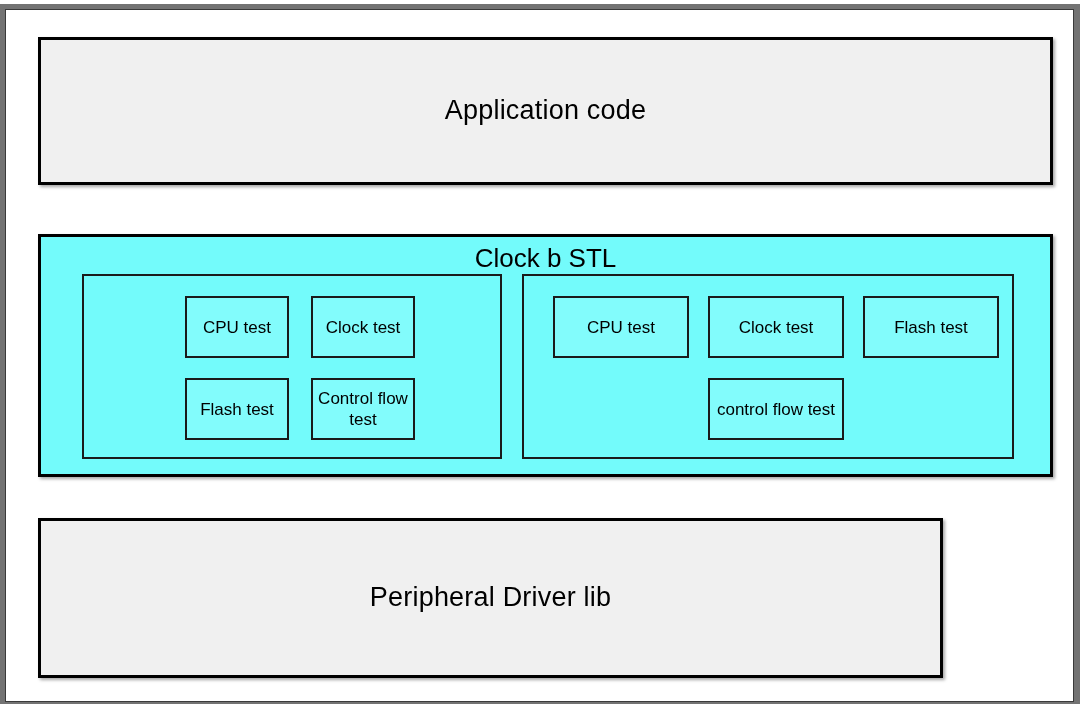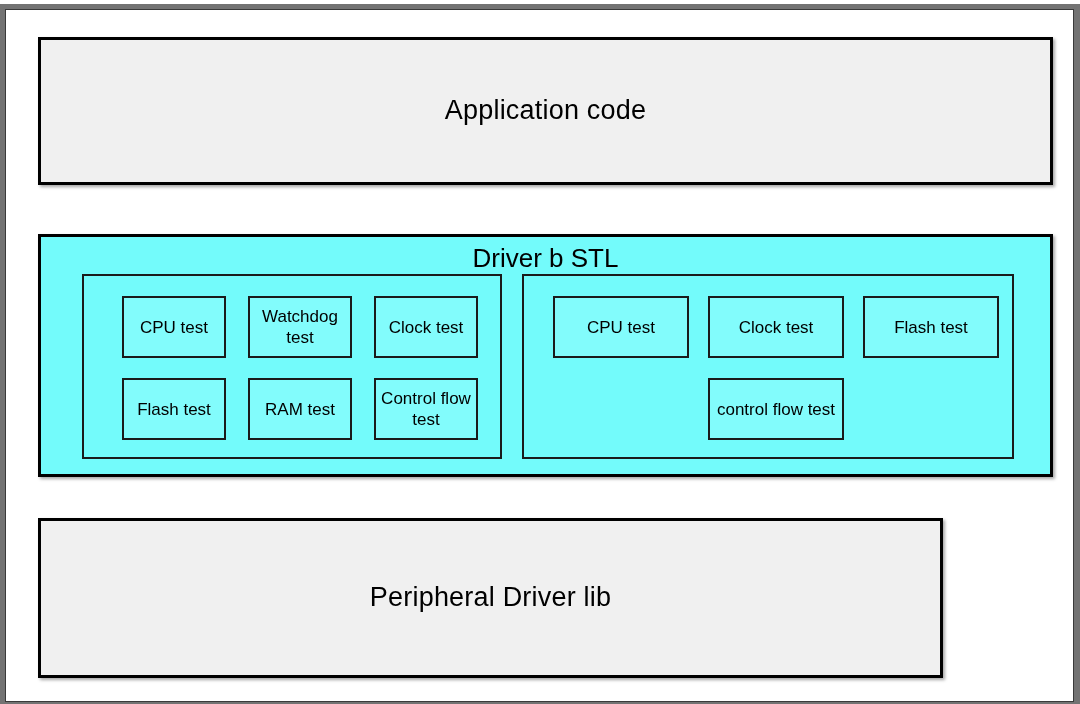--- a/index.html
+++ b/index.html
@@ -149,40 +149,34 @@
 
 <div id="page">
   <div id="outer-frame">
 
     <div class="layer" id="application-code-layer">
       <div class="layer-label">Application code</div>
     </div>
 
     <div class="layer" id="stl-layer">
 
-      <div id="stl-title">Driver b STL</div>
+      <div id="stl-title">Clock b STL</div>
 
       <div class="stl-panel" id="stl-panel-left">
         <div class="panel-row row-1">
           <div class="test-box">
             <span class="test-box-label">CPU test</span>
           </div>
           <div class="test-box">
-            <span class="test-box-label">Watchdog test</span>
-          </div>
-          <div class="test-box">
             <span class="test-box-label">Clock test</span>
           </div>
         </div>
         <div class="panel-row row-2">
           <div class="test-box">
             <span class="test-box-label">Flash test</span>
-          </div>
-          <div class="test-box">
-            <span class="test-box-label">RAM test</span>
           </div>
           <div class="test-box">
             <span class="test-box-label">Control flow test</span>
           </div>
         </div>
       </div>
 
       <div class="stl-panel" id="stl-panel-right">
         <div class="panel-row row-1">
           <div class="test-box">

